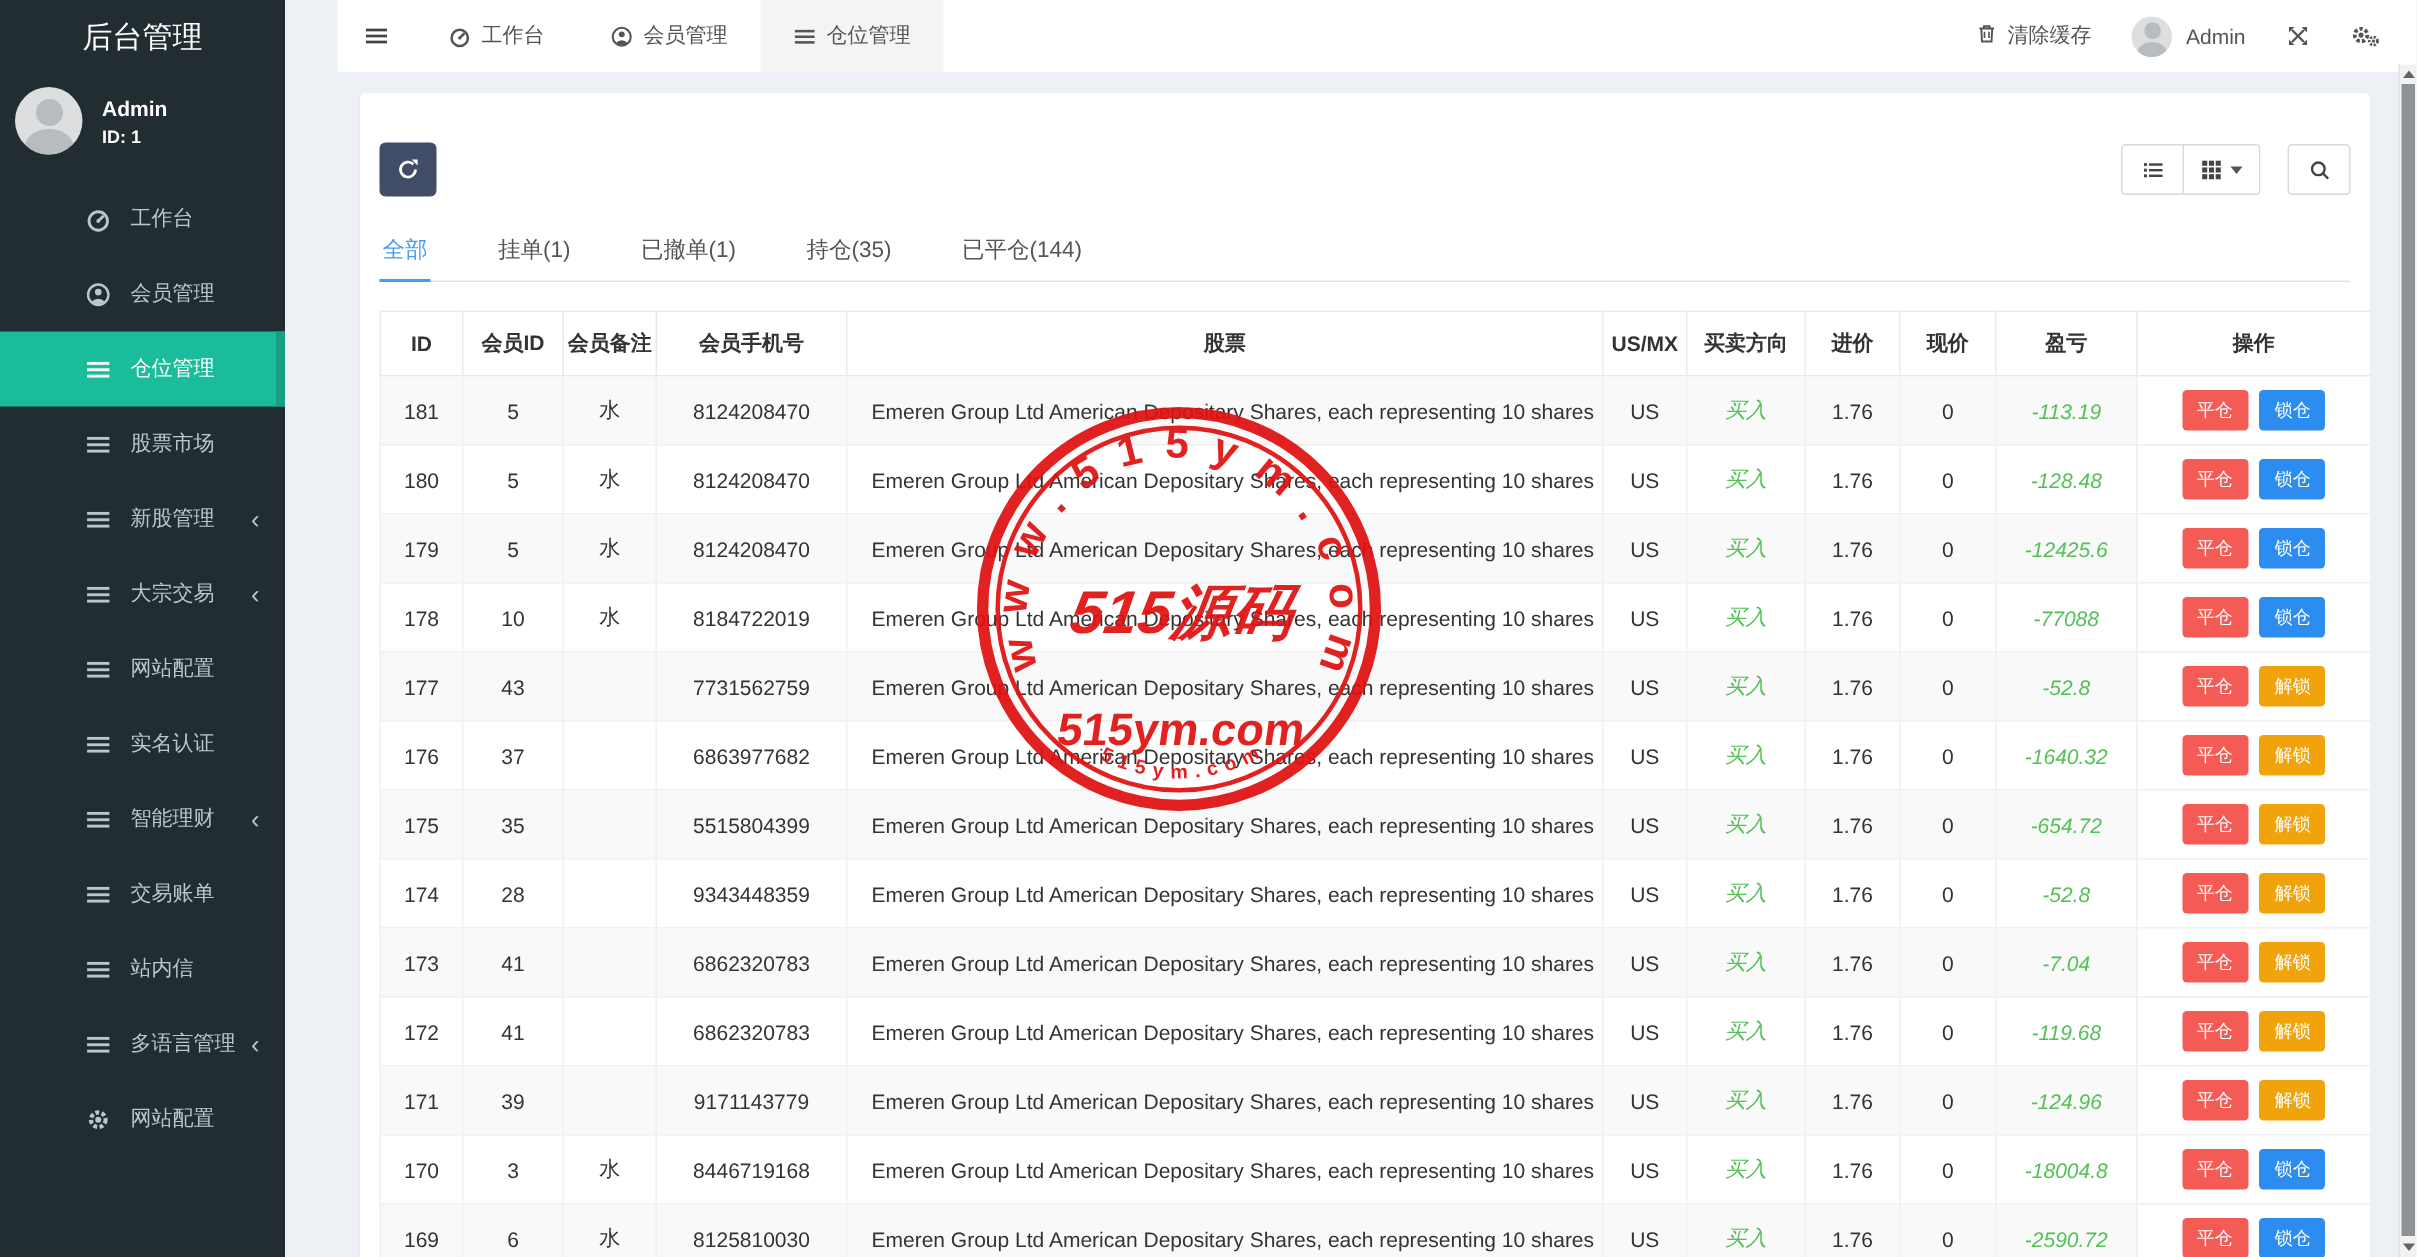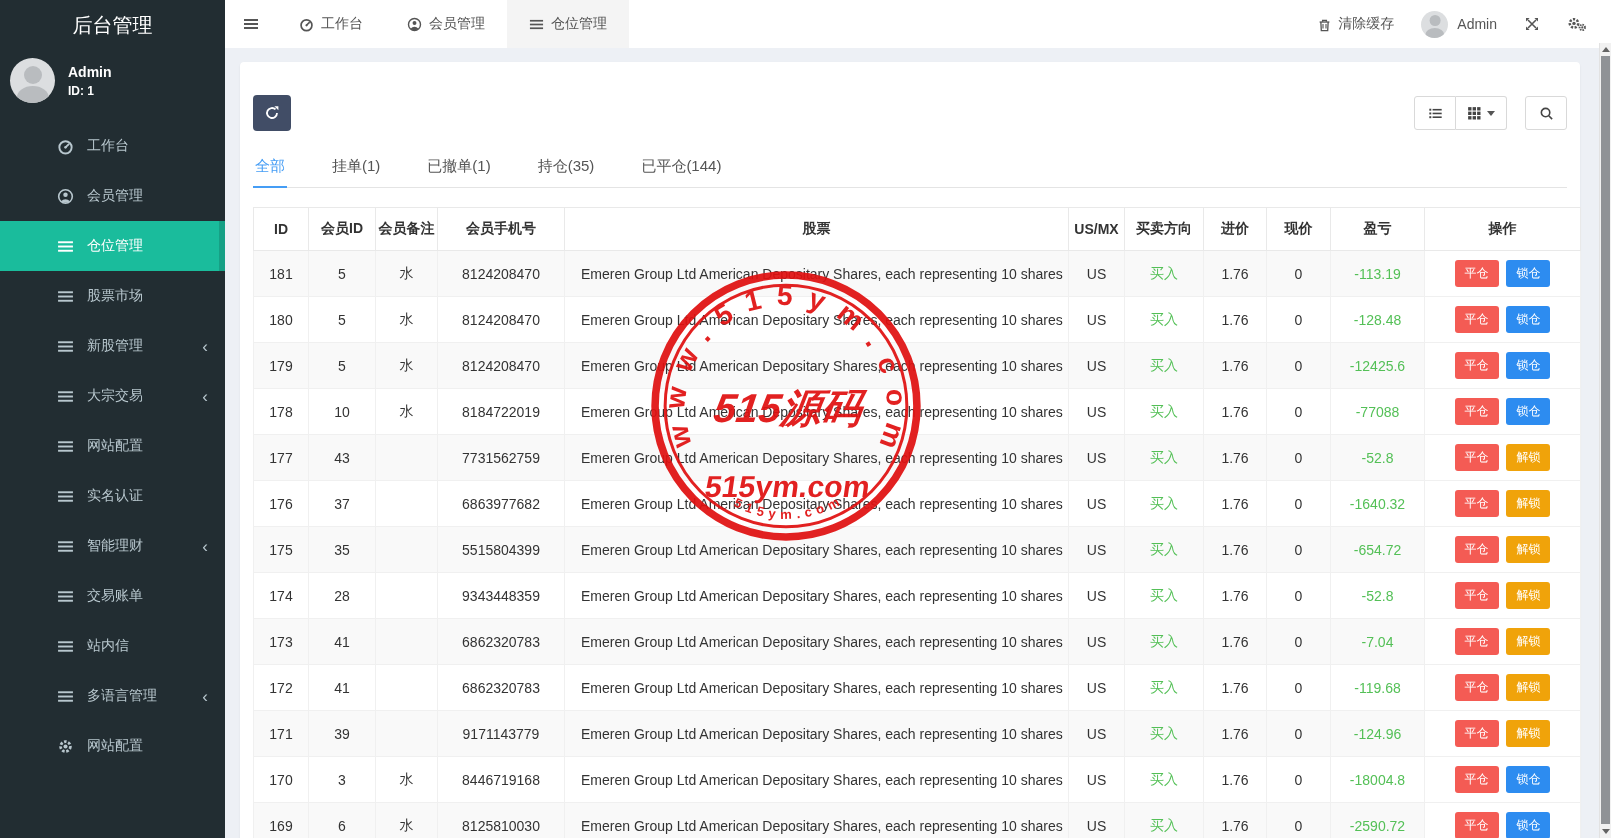--- a/index.html
+++ b/index.html
@@ -4,21 +4,21 @@
 <style>
   * { margin:0; padding:0; box-sizing:border-box; }
   html,body { width:1611px; height:838px; overflow:hidden; }
   body {
     position:relative;
     font-family:"Liberation Sans","DejaVu Sans",sans-serif;
     background:var(--content-bg,#edf0f5);
     color:#333;
   }
   
-  .sidebar { position:absolute; left:0; top:0; bottom:0; width:225px; background:var(--sidebar-bg,#222d32); color:var(--sidebar-text,#b8c7ce); z-index:5; }
+  .sidebar { position:absolute; left:0; top:0; bottom:0; width:190px; background:var(--sidebar-bg,#222d32); color:var(--sidebar-text,#b8c7ce); z-index:5; }
   .brand { height:50px; line-height:50px; text-align:center; color:#fff; font-size:20px; }
   .user-panel { display:flex; align-items:center; padding:8px 15px 14px 10px; }
   .avatar { width:45px; height:45px; border-radius:50%; background:#dcdee0; position:relative; overflow:hidden; flex:none; }
   .avatar::before { content:""; position:absolute; top:17%; left:50%; transform:translateX(-50%); width:40%; height:40%; border-radius:50%; background:#b9bcbf; }
   .avatar::after { content:""; position:absolute; top:63%; left:50%; transform:translateX(-50%); width:72%; height:52%; border-radius:50%; background:#b9bcbf; }
   .user-info { margin-left:13px; }
   .user-name { color:#fff; font-weight:bold; font-size:14px; }
   .user-id { color:#fff; font-weight:bold; font-size:12px; margin-top:4px; }
   .menu { list-style:none; margin-top:4px; }
   .menu li { height:50px; display:flex; align-items:center; padding-left:57px; font-size:14px; cursor:pointer; position:relative; }
@@ -28,21 +28,21 @@
   .menu li.active::after { content:""; position:absolute; right:0; top:0; bottom:0; width:6px; background:var(--sidebar-active-edge,#16a085); }
   .menu .chev { position:absolute; right:17px; font-size:17px; line-height:1; }
   
   .navbar { position:absolute; left:225px; right:0; top:0; height:48px; background:var(--navbar-bg,#fff); display:flex; align-items:center; z-index:4; }
   .hamburger { padding:0 18px; display:flex; align-items:center; color:#444; cursor:pointer; height:100%; }
   .nav-tabs { display:flex; height:100%; }
   .nav-tab { display:flex; align-items:center; gap:7px; padding:0 22px; font-size:14px; color:#555; height:100%; cursor:pointer; }
   .nav-tab svg { width:15px; height:15px; }
   .nav-tab.active { background:#f4f4f4; }
   .nav-right { margin-left:auto; display:flex; align-items:center; gap:27px; padding-right:24px; color:#555; font-size:14px; }
-  .clear-cache { display:flex; align-items:flex-end; gap:6px; cursor:pointer; }
+  .clear-cache { display:flex; align-items:flex-start; gap:6px; cursor:pointer; }
   .nav-user { display:flex; align-items:center; gap:9px; cursor:pointer; }
   .avatar.sm { width:27px; height:27px; }
   .nav-icon-btn { display:flex; align-items:center; color:#555; cursor:pointer; }
   
   .main { position:absolute; left:225px; top:48px; right:0; bottom:0; padding:14px 31px 0 15px; }
   .card { background:#fff; border-radius:4px; box-shadow:0 1px 2px rgba(0,0,0,.08); padding:33px 13px 40px; height:1000px; }
   .toolbar { display:flex; align-items:center; }
   .btn-refresh { width:38px; height:36px; background:var(--refresh-btn,#414d66); border:none; border-radius:4px; color:#fff; display:flex; align-items:center; justify-content:center; cursor:pointer; }
   .btn-refresh svg { width:16px; height:16px; }
   .toolbar-right { margin-left:auto; display:flex; align-items:center; }
@@ -57,21 +57,21 @@
   .filter-tabs { display:flex; margin-top:17px; border-bottom:1px solid #e4e4e4; }
   .ftab { padding:9px 2px 10px; margin-right:43px; font-size:15px; color:#555; cursor:pointer; }
   .ftab.active { color:var(--tab-blue,#459df5); border-bottom:2px solid var(--tab-blue,#459df5); margin-bottom:-1px; }
   
   table { width:100%; border-collapse:collapse; margin-top:19px; table-layout:fixed; }
   th { font-weight:bold; font-size:14px; color:#333; height:43px; border:1px solid #e9e9e9; background:#fff; text-align:center; }
   td { font-size:14px; color:#333; height:46px; text-align:center; border:1px solid #f0f0f0; overflow:hidden; white-space:nowrap; }
   tr.striped td { background:#f9f9f9; }
   td.stock { text-align:left; padding-left:16px; }
   td.ops, tr.striped td.ops { background:#fff; }
-  .green { color:var(--green,#54c057); }
+  .green { color:var(--green,#54c057);font-style:italic; }
   .btn-sm { display:inline-block; padding:5px 10px; border-radius:3px; color:#fff; font-size:12px; border:none; cursor:pointer; }
   .btn-close-pos { background:var(--btn-close-red,#f45b54); }
   .btn-lock { background:var(--btn-lock-blue,#2d8cf0); margin-left:4px; }
   .btn-unlock { background:var(--btn-unlock-orange,#f0a30a); margin-left:4px; }
   
   .watermark { position:absolute; left:645px; top:265px; width:282px; height:282px; pointer-events:none; opacity:.93; z-index:6; }
   .wm-stroke { stroke:var(--watermark-red,#e01111); fill:none; }
   .wm-txt { fill:var(--watermark-red,#e01111); font-family:"Liberation Sans","DejaVu Sans",sans-serif; font-weight:bold; }
   
   .scrollbar { position:absolute; right:0; top:43px; bottom:0; width:12px; background:#f1f1f1; border-left:1px solid #e2e2e2; z-index:7; }

